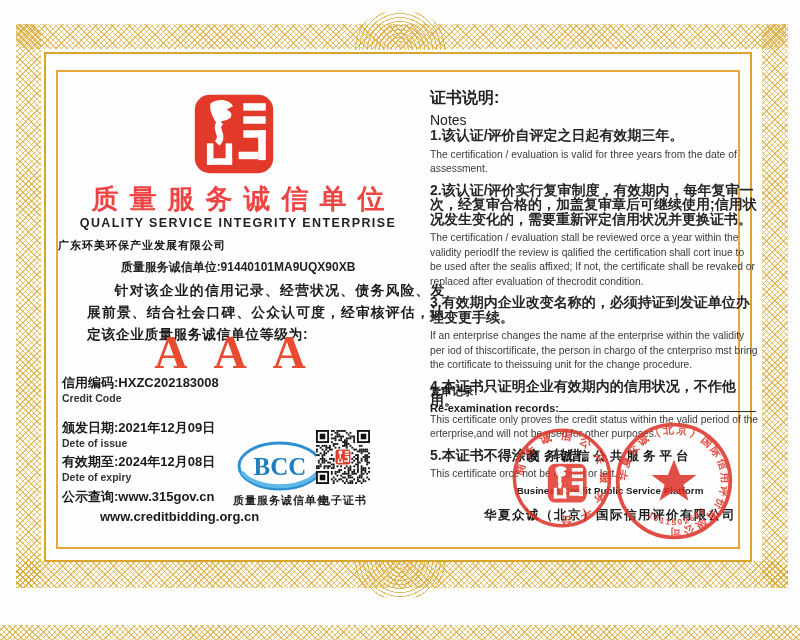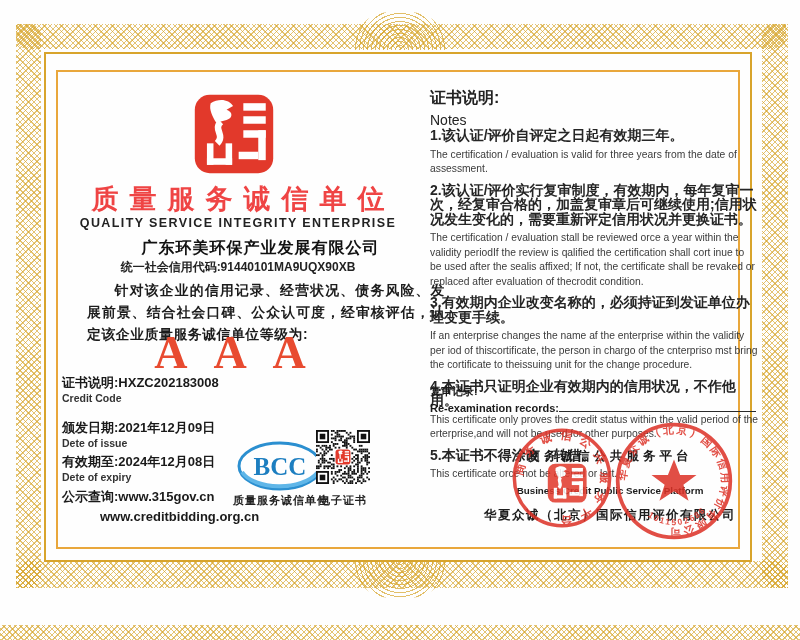--- a/index.html
+++ b/index.html
@@ -30,22 +30,22 @@
                  border:2px solid #D8A42C; }
   .inner-frame { position:absolute; left:56px; right:60px; top:70px; bottom:91px;
                  border:2px solid #E9A73C; }
 
   
   .logo-big { position:absolute; left:192px; top:92px; width:84px; height:84px; }
   .title-cn { position:absolute; left:58px; top:181px; width:360px; text-align:center;
               font-size:27px; font-weight:700; color:#ef4444; letter-spacing:11px; text-indent:11px; }
   .title-en { position:absolute; left:58px; top:216px; width:360px; text-align:center;
               font-size:12.5px; font-weight:700; color:#222; letter-spacing:1.4px; }
-  .company  { position:absolute; left:58px; top:238px; width:360px; text-align:center;
-              font-size:16px; font-weight:700; color:#111; letter-spacing:1px;padding-left:45px; }
+  .company  { position:absolute; left:58px; top:238px; width:360px; 
+              font-size:11px; font-weight:700; color:#111; letter-spacing:1px; }
   .uscc     { position:absolute; left:58px; top:259px; width:360px; text-align:center;
               font-size:12px; font-weight:600; color:#222; }
   .body-par { position:absolute; left:62px; top:280px; width:358px;
               font-size:13.8px; font-weight:600; color:#1c1c1c; line-height:22px;
               text-indent:2em; letter-spacing:.6px; text-align:justify;margin-left:25px; }
   .grade    { position:absolute; left:60px; top:326px; width:340px; text-align:center;
               font-family:"Liberation Serif", serif; font-size:46px; font-weight:700;
               color:#E84B30; letter-spacing:26px; text-indent:26px; }
   .fld-cn { position:absolute; left:62px; font-size:13px; font-weight:700; color:#1a1a1a; }
   .fld-en { position:absolute; left:62px; font-size:10.5px; font-weight:600; color:#333; }
@@ -115,26 +115,26 @@
   <div class="inner-frame"></div>
   <div class="mesh bottom-strip"></div>
 
   <svg class="logo-big" viewBox="0 0 90 90">
     <use href="#xin-logo"></use>
   </svg>
 
   <div class="title-cn">质量服务诚信单位</div>
   <div class="title-en">QUALITY SERVICE INTEGRITY ENTERPRISE</div>
   <div class="company">广东环美环保产业发展有限公司</div>
-  <div class="uscc">统一社会信用代码:91440101MA9UQX90XB</div>
+  <div class="uscc">质量服务诚信单位:91440101MA9UQX90XB</div>
 
   <div class="body-par">针对该企业的信用记录、经营状况、债务风险、发展前景、结合社会口碑、公众认可度，经审核评估，认定该企业质量服务诚信单位等级为:</div>
   <div class="grade">AAA</div>
 
-  <div class="fld-cn" style="top:374px">证书说明:HXZC202183008</div>
+  <div class="fld-cn" style="top:374px">信用编码:HXZC202183008</div>
   <div class="fld-en" style="top:392px">Credit Code</div>
   <div class="fld-cn" style="top:419px">颁发日期:2021年12月09日</div>
   <div class="fld-en" style="top:437px">Dete of issue</div>
   <div class="fld-cn" style="top:453px">有效期至:2024年12月08日</div>
   <div class="fld-en" style="top:471px">Dete of expiry</div>
   <div class="fld-cn" style="top:488px">公示查询:www.315gov.cn</div>
   <div class="fld-cn" style="top:509px; left:100px">www.creditbidding.org.cn</div>
 
   <svg class="bcc-logo" viewBox="0 0 88 56">
     <ellipse cx="44" cy="28" rx="41" ry="23" fill="none" stroke="#2B8FD0" stroke-width="3"></ellipse>

